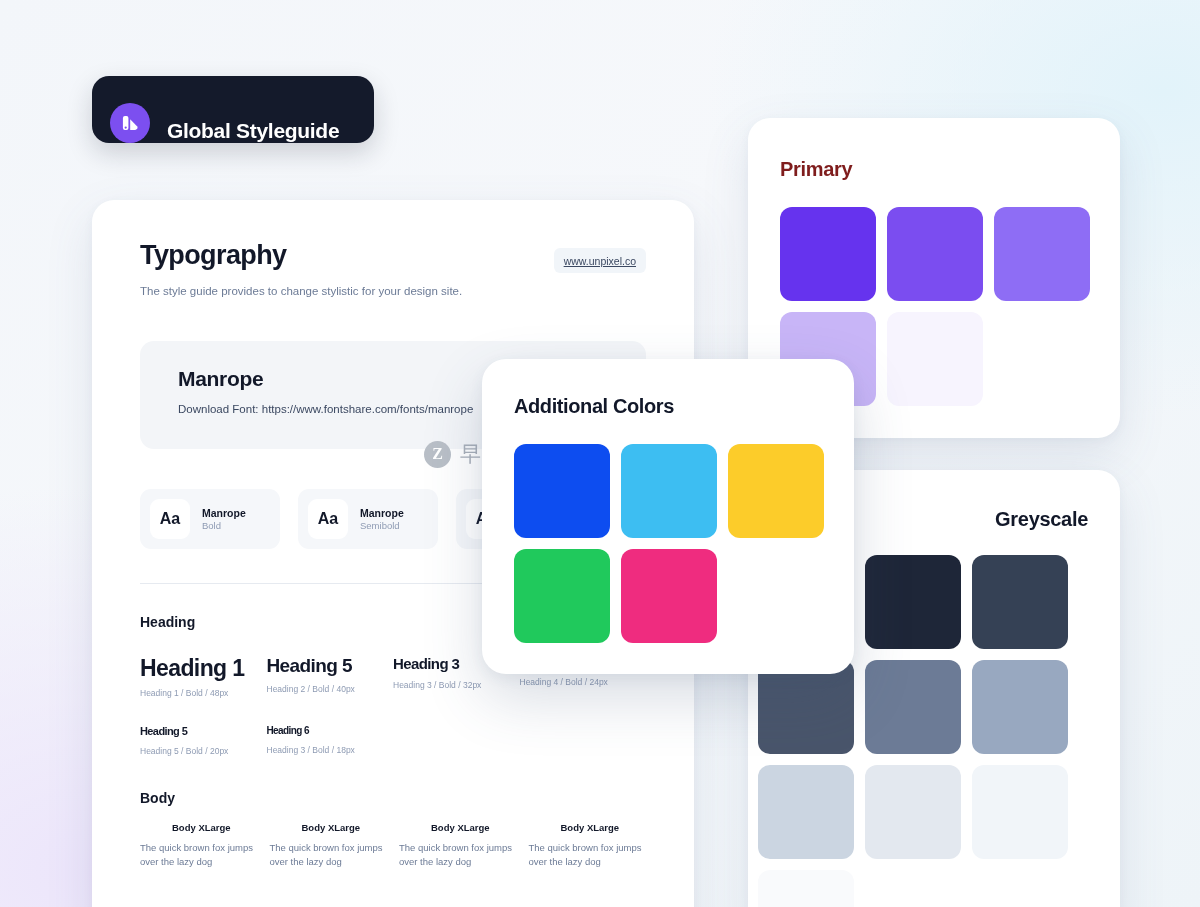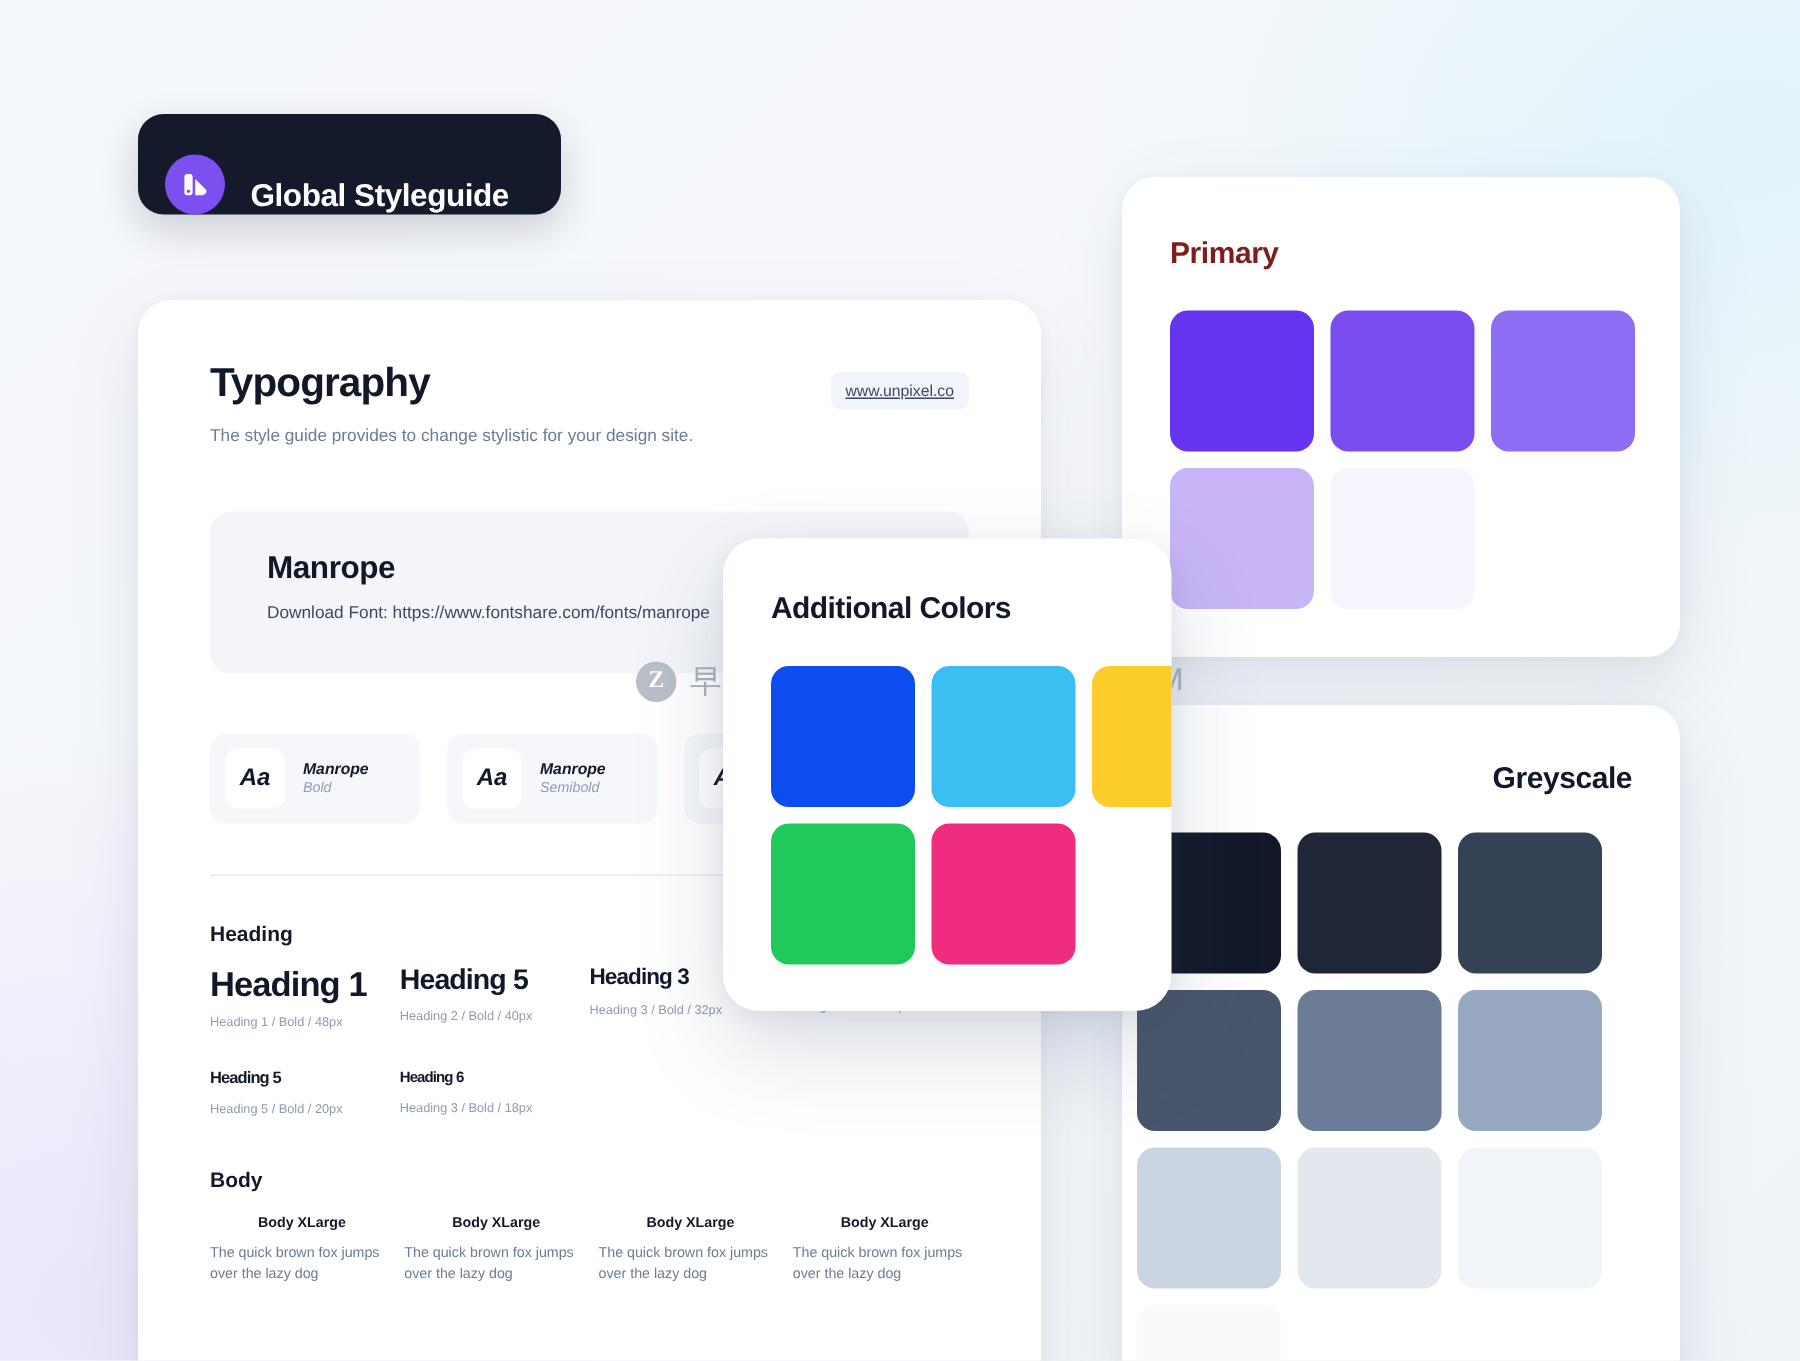--- a/index.html
+++ b/index.html
@@ -94,39 +94,38 @@
   
   #weights { margin-top: 40px; display: flex; gap: 18px; }
   .weight-card {
     width: 140px; height: 60px;
     background: #f5f7fa;
     border-radius: 11px;
     display: flex; align-items: center;
     padding-left: 10px;
     gap: 12px;
     flex: none;
-    font-style: italic;
   }
   .weight-aa {
     width: 40px; height: 40px;
     background: #ffffff;
     border-radius: 9px;
     display: flex; align-items: center; justify-content: center;
     font-size: 16px; font-weight: bold; color: #121829;
     flex: none;
   }
   .weight-name { font-size: 10.5px; font-weight: bold; color: #121829; line-height: 1.35; }
   .weight-style { font-size: 9.5px; color: #8e9bb3; line-height: 1.35; }
 
   .divider { margin-top: 34px; height: 1px; background: #e6eaf0; }
 
   
   .section-label { margin-top: 30px; font-size: 14px; font-weight: bold; color: #121829; }
   #heading-grid {
-    margin-top: 14px;
+    margin-top: 26px;
     display: grid;
     grid-template-columns: repeat(4, 1fr);
     row-gap: 28px;
   }
   .head-item .head-sample { color: #121829; font-weight: bold; letter-spacing: -.6px; line-height: 1.05; }
   .head-item .head-meta { margin-top: 8px; font-size: 8.5px; color: #8e9bb3; }
   .hs-1 { font-size: 23px; }
   .hs-2 { font-size: 19px; }
   .hs-3 { font-size: 15px; }
   .hs-4 { font-size: 12.5px; }
@@ -168,21 +167,21 @@
     margin-top: 24px;
     display: flex; flex-wrap: wrap; gap: 11px;
     width: 330px;
     margin-left: auto;
     justify-content: flex-start;
   }
 
   
   #additional-card {
     left: 482px; top: 359px;
-    width: 299px; height: 315px;
+    width: 372px; height: 315px;
     z-index: 6;
     padding: 36px 0 0 32px;
     border-radius: 24px;
     box-shadow: 0 24px 60px rgba(60,78,116,.20), 0 4px 14px rgba(60,78,116,.07);
   }
   #additional-title { font-size: 20px; font-weight: bold; color: #121829; letter-spacing: -.4px; }
 
   
   #watermark {
     position: absolute;

